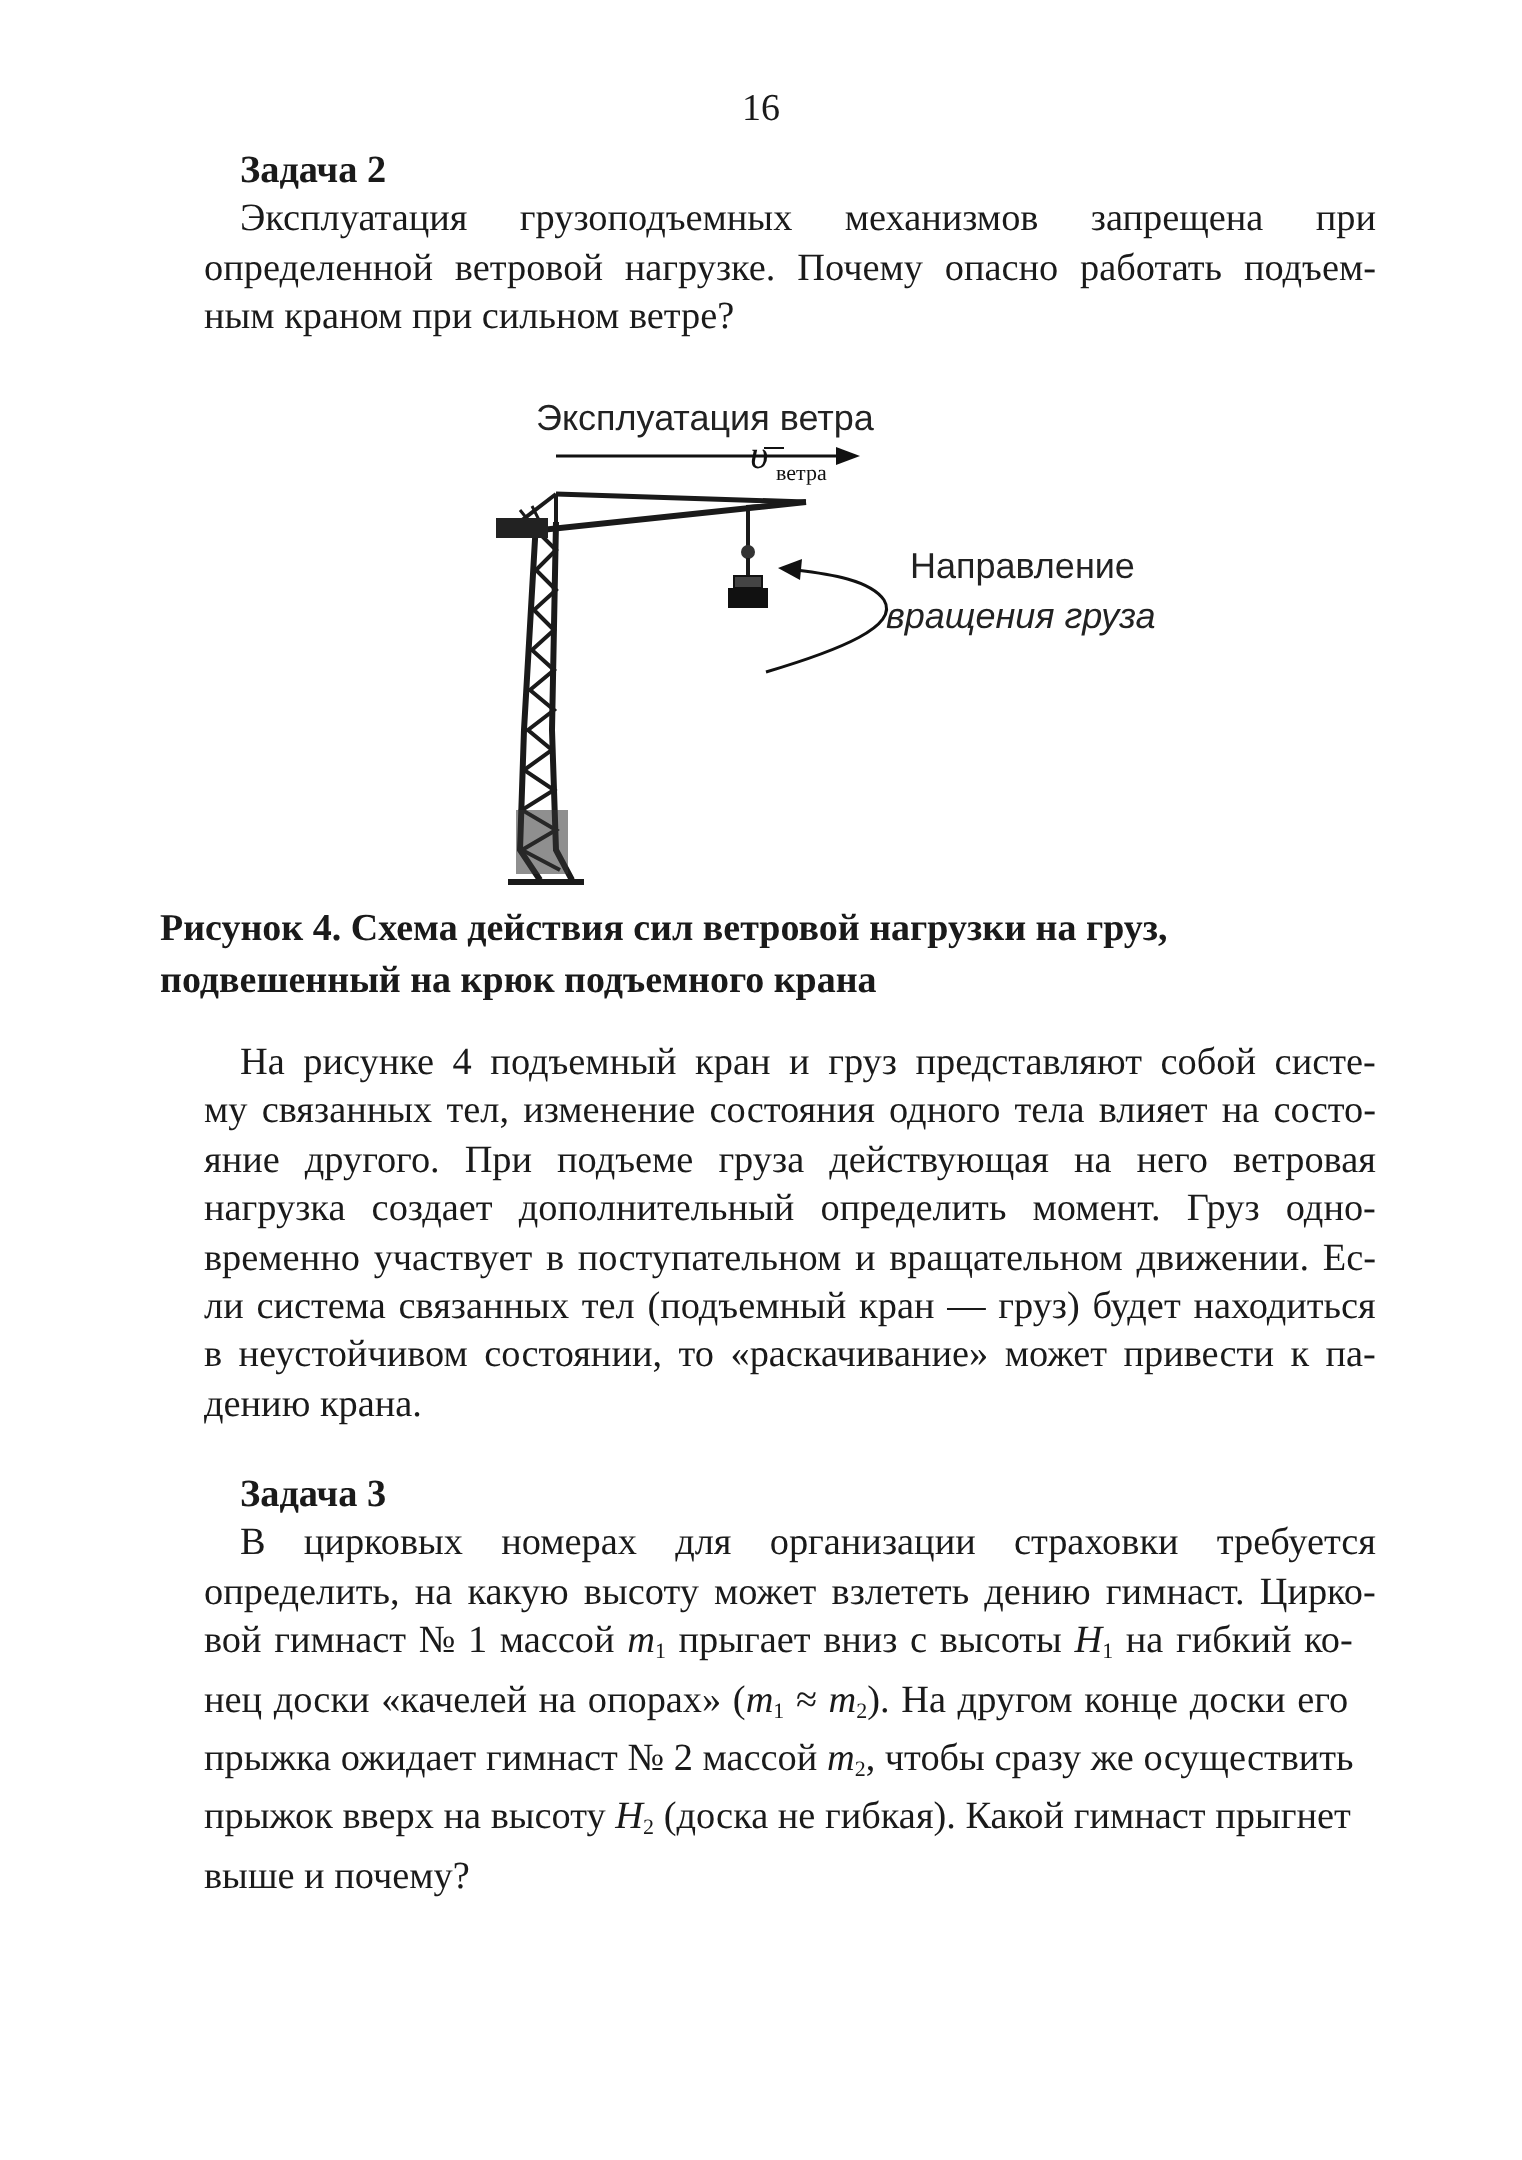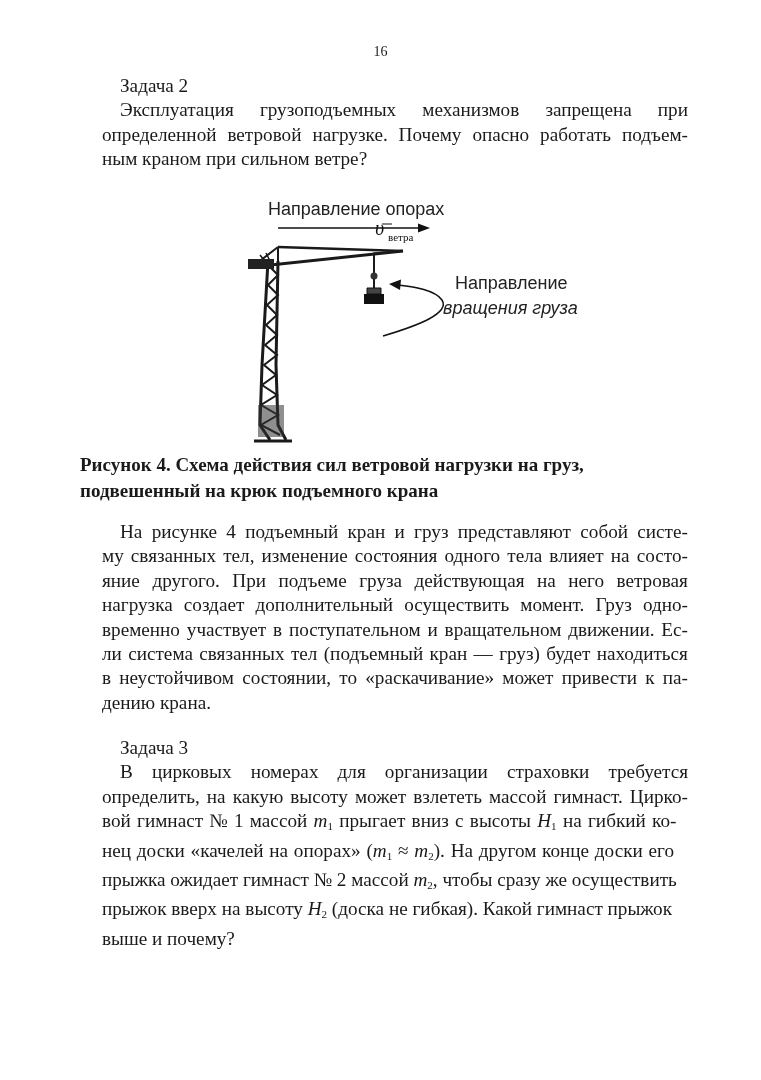--- a/index.html
+++ b/index.html
@@ -1,21 +1,21 @@
 <!DOCTYPE html>
 <html><head>
 <meta charset="utf-8">
 <style>
   html, body { margin: 0; padding: 0; background: #ffffff; }
   body { width: 761px; height: 1080px; position: relative; overflow: hidden;
          font-family: "Liberation Serif", "DejaVu Serif", serif; color: #1a1a1a; }
   .page-num { position: absolute; top: 44px; left: 0; width: 761px; text-align: center;
-              font-size: 14px; }
+              font-size: 19px; }
   .text-block { position: absolute; left: 102px; width: 586px; font-size: 19.2px; line-height: 24.4px; }
-  .heading { font-weight: normal; padding-left: 18px; }
+  .heading { font-weight: bold; padding-left: 18px; }
   .line-j { display: flex; justify-content: space-between; white-space: pre; }
   .line-l { white-space: pre; }
   .caption { position: absolute; left: 80px; width: 601px; top: 452px; 
              font-weight: bold; font-size: 19px; line-height: 26px; }
   .fig { position: absolute; left: 240px; top: 195px; width: 380px; height: 250px; }
   .fig-label { position: absolute; font-family: "Liberation Sans", "DejaVu Sans", sans-serif;
                font-size: 18px; color: #222; white-space: nowrap; }
   .vsym { position: absolute; font-family: "Liberation Serif", serif; font-style: italic;
           font-size: 20px; color: #111; }
   .vsub { position: absolute; font-family: "Liberation Serif", serif; font-size: 11px; color: #111; }
@@ -30,21 +30,21 @@
 <div class="text-block" style="top:74px;">
   <div class="heading">Задача 2</div>
   <div>
     <div class="line-j" style="padding-left:18px;"><span>Эксплуатация</span><span>грузоподъемных</span><span>механизмов</span><span>запрещена</span><span>при</span></div>
     <div class="line-j"><span>определенной</span><span>ветровой</span><span>нагрузке.</span><span>Почему</span><span>опасно</span><span>работать</span><span>подъем-</span></div>
     <div class="line-l">ным краном при сильном ветре?</div>
   </div>
 </div>
 
 <div class="fig">
-  <div class="fig-label" style="left:28px; top:4px;">Направление опорах</div>
+  <div class="fig-label" style="left:28px; top:4px;">Эксплуатация ветра</div>
   <svg width="380" height="250" style="position:absolute;left:0;top:0;">
 
     <g>
       <line x1="38" y1="33" x2="182" y2="33" stroke="#111" stroke-width="1.6"></line>
       <polygon points="190,33 178,28.5 178,37.5" fill="#111"></polygon>
     </g>
 
     <g>
       <line x1="142" y1="29" x2="152" y2="29" stroke="#111" stroke-width="1"></line>
     </g>
@@ -89,29 +89,29 @@
 
 <div class="caption">
   <div>Рисунок 4. Схема действия сил ветровой нагрузки на груз,</div>
   <div>подвешенный на крюк подъемного крана</div>
 </div>
 
 <div class="text-block" style="top:520px;">
   <div class="line-j" style="padding-left:18px;"><span>На</span><span>рисунке</span><span>4</span><span>подъемный</span><span>кран</span><span>и</span><span>груз</span><span>представляют</span><span>собой</span><span>систе-</span></div>
   <div class="line-j"><span>му</span><span>связанных</span><span>тел,</span><span>изменение</span><span>состояния</span><span>одного</span><span>тела</span><span>влияет</span><span>на</span><span>состо-</span></div>
   <div class="line-j"><span>яние</span><span>другого.</span><span>При</span><span>подъеме</span><span>груза</span><span>действующая</span><span>на</span><span>него</span><span>ветровая</span></div>
-  <div class="line-j"><span>нагрузка</span><span>создает</span><span>дополнительный</span><span>осуществить</span><span>момент.</span><span>Груз</span><span>одно-</span></div>
+  <div class="line-j"><span>нагрузка</span><span>создает</span><span>дополнительный</span><span>определить</span><span>момент.</span><span>Груз</span><span>одно-</span></div>
   <div class="line-j"><span>временно</span><span>участвует</span><span>в</span><span>поступательном</span><span>и</span><span>вращательном</span><span>движении.</span><span>Ес-</span></div>
   <div class="line-j"><span>ли</span><span>система</span><span>связанных</span><span>тел</span><span>(подъемный</span><span>кран</span><span>—</span><span>груз)</span><span>будет</span><span>находиться</span></div>
   <div class="line-j"><span>в</span><span>неустойчивом</span><span>состоянии,</span><span>то</span><span>«раскачивание»</span><span>может</span><span>привести</span><span>к</span><span>па-</span></div>
   <div class="line-l">дению крана.</div>
 </div>
 
 <div class="text-block" style="top:736px;">
   <div class="heading">Задача 3</div>
   <div class="line-j" style="padding-left:18px;"><span>В</span><span>цирковых</span><span>номерах</span><span>для</span><span>организации</span><span>страховки</span><span>требуется</span></div>
-  <div class="line-j"><span>определить,</span><span>на</span><span>какую</span><span>высоту</span><span>может</span><span>взлететь</span><span>массой</span><span>гимнаст.</span><span>Цирко-</span></div>
+  <div class="line-j"><span>определить,</span><span>на</span><span>какую</span><span>высоту</span><span>может</span><span>взлететь</span><span>дению</span><span>гимнаст.</span><span>Цирко-</span></div>
   <div class="line-l" style="word-spacing:1.5px;"><span>вой гимнаст № 1 массой </span><i class="m"><span>m</span><sub class="s">1</sub></i><span> прыгает вниз с высоты </span><i class="m"><span>H</span><sub class="s">1</sub></i><span> на гибкий ко-</span></div>
   <div class="line-l" style="word-spacing:1px;"><span>нец доски «качелей на опорах» (</span><i class="m"><span>m</span><sub class="s">1</sub></i><span> ≈ </span><i class="m"><span>m</span><sub class="s">2</sub></i><span>). На другом конце доски его</span></div>
   <div class="line-l"><span>прыжка ожидает гимнаст № 2 массой </span><i class="m"><span>m</span><sub class="s">2</sub></i><span>, чтобы сразу же осуществить</span></div>
-  <div class="line-l"><span>прыжок вверх на высоту </span><i class="m"><span>H</span><sub class="s">2</sub></i><span> (доска не гибкая). Какой гимнаст прыжок</span></div>
+  <div class="line-l"><span>прыжок вверх на высоту </span><i class="m"><span>H</span><sub class="s">2</sub></i><span> (доска не гибкая). Какой гимнаст прыгнет</span></div>
   <div class="line-l">выше и почему?</div>
 </div>
 
 </body></html>

